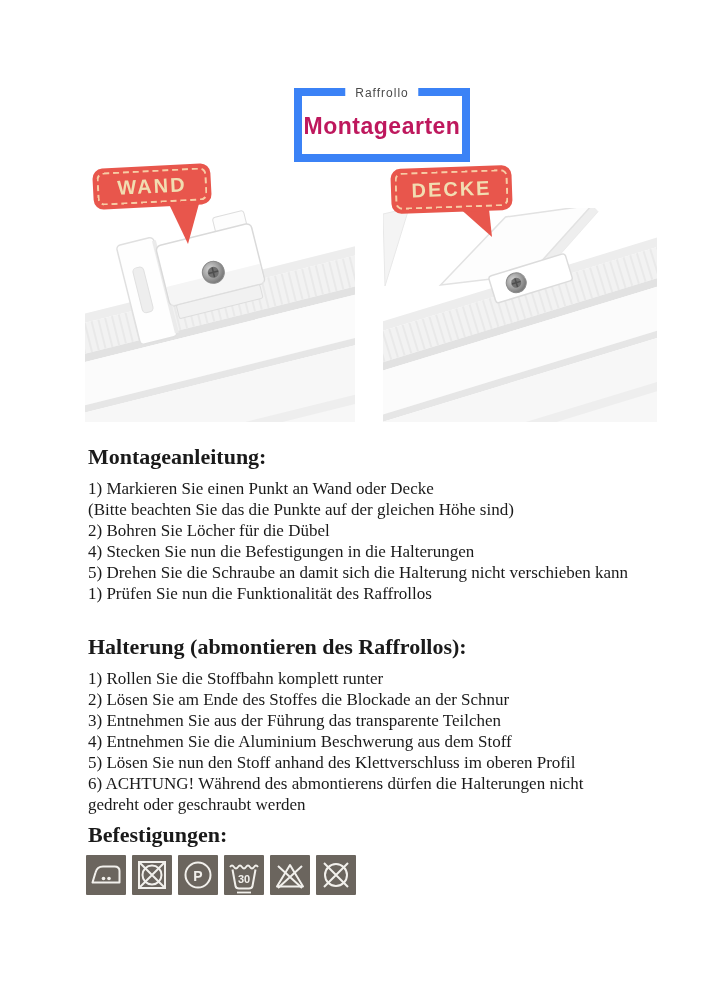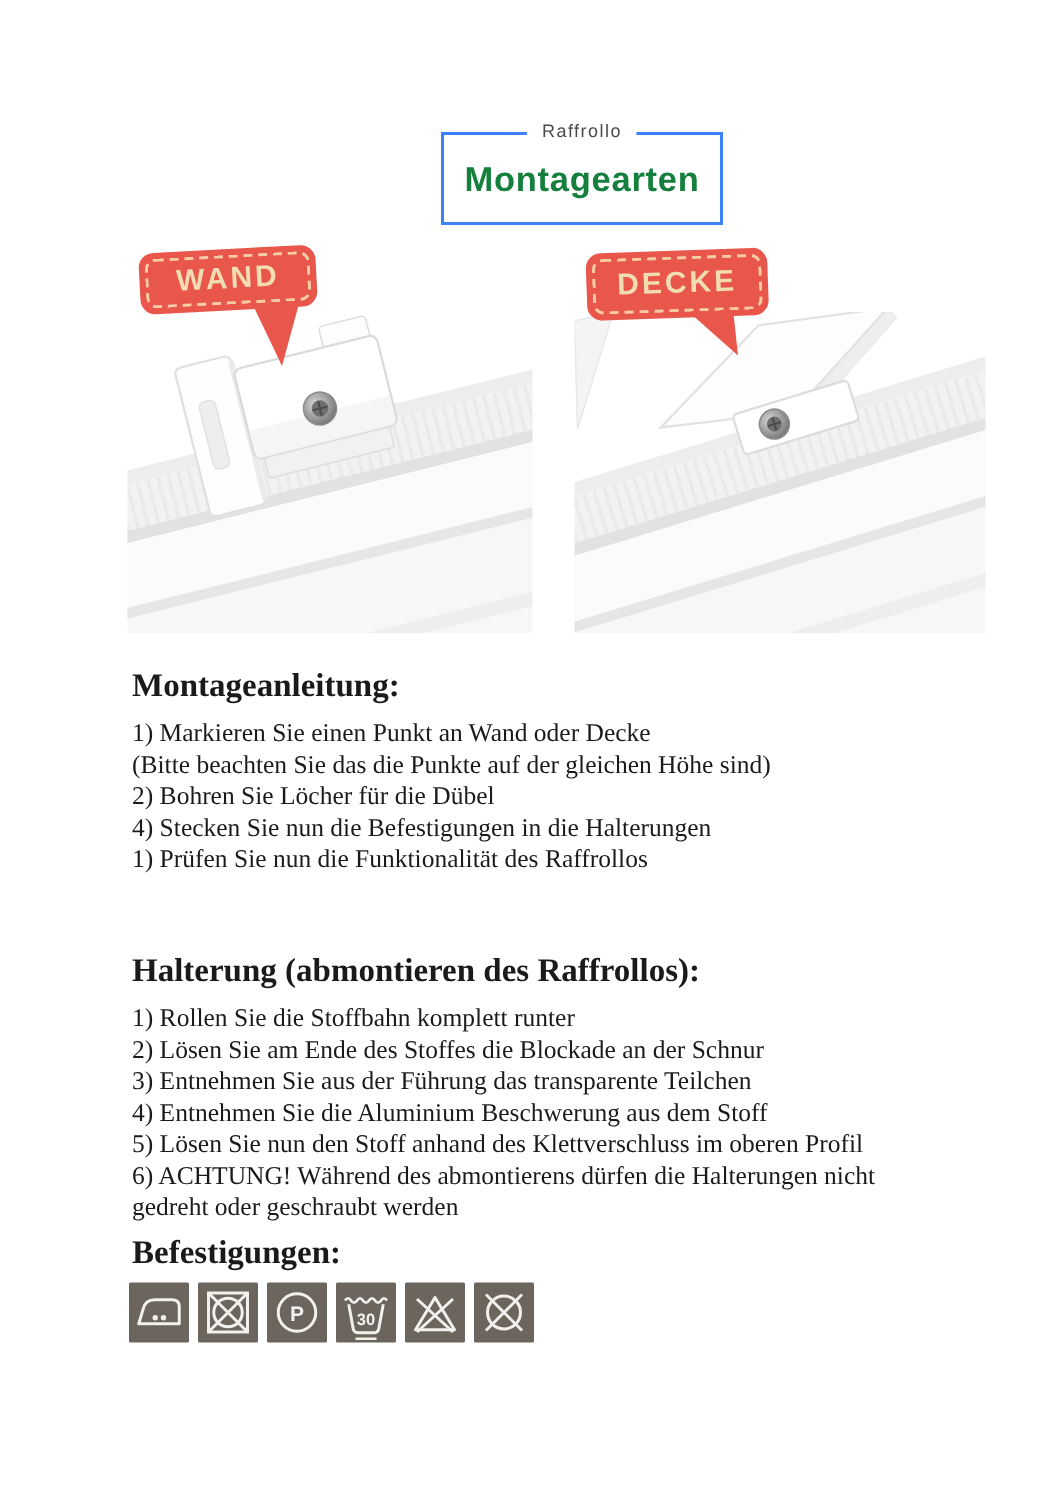--- a/index.html
+++ b/index.html
@@ -1,27 +1,27 @@
 <!DOCTYPE html>
 <html><head>
 <meta charset="utf-8">
 <style>
   html,body{margin:0;padding:0;background:#ffffff;}
   .page{position:relative;width:707px;height:1000px;background:#ffffff;overflow:hidden;
         font-family:"Liberation Serif",serif;color:#1a1a1a;}
 
   
   .logo-box{position:absolute;left:294px;top:88px;width:160px;height:58px;
-            border:2px solid #3b82f6;background:#ffffff;padding-left:24px;}
+            border:8px solid #3b82f6;background:#ffffff;}
   .logo-brand{position:absolute;top:-10px;left:50%;transform:translateX(-50%);
               background:#ffffff;padding:0 10px;font-family:"Liberation Sans",sans-serif;
               font-size:12px;letter-spacing:1px;color:#4a4a4a;white-space:nowrap;}
   .logo-title{position:absolute;left:0;right:0;top:50%;transform:translateY(-46%);
               text-align:center;font-family:"Liberation Sans",sans-serif;
-              font-size:23px;font-weight:bold;letter-spacing:.5px;color:#15803d;white-space:nowrap;}
+              font-size:23px;font-weight:bold;letter-spacing:.5px;color:#be185d;white-space:nowrap;}
 
   
   .photo{position:absolute;}
   .photo svg{display:block;}
 
   
   .ribbon{position:absolute;border-radius:10px;display:flex;align-items:center;justify-content:center;}
   .ribbon .dash{position:absolute;inset:4px;border:2px dashed rgba(250,225,180,.85);border-radius:7px;}
   .ribbon .lbl{position:relative;font-family:"Liberation Sans",sans-serif;font-weight:bold;
                font-size:20px;letter-spacing:2px;}
@@ -137,20 +137,21 @@
     <span class="dash"></span>
     <span class="lbl" style="color:#f1ddb1;">DECKE</span>
   </div>
 
   <div class="sec-heading" style="top:444px;">Montageanleitung:</div>
   <div class="lines" style="top:478px;">
     <div>1) Markieren Sie einen Punkt an Wand oder Decke</div>
     <div>(Bitte beachten Sie das die Punkte auf der gleichen Höhe sind)</div>
     <div>2) Bohren Sie Löcher für die Dübel</div>
     <div>4) Stecken Sie nun die Befestigungen in die Halterungen</div>
+    <div>5) Drehen Sie die Schraube an damit sich die Halterung nicht verschieben kann</div>
     <div>1) Prüfen Sie nun die Funktionalität des Raffrollos</div>
   </div>
 
   <div class="sec-heading" style="top:634px;">Halterung (abmontieren des Raffrollos):</div>
   <div class="lines" style="top:668px;">
     <div>1) Rollen Sie die Stoffbahn komplett runter</div>
     <div>2) Lösen Sie am Ende des Stoffes die Blockade an der Schnur</div>
     <div>3) Entnehmen Sie aus der Führung das transparente Teilchen</div>
     <div>4) Entnehmen Sie die Aluminium Beschwerung aus dem Stoff</div>
     <div>5) Lösen Sie nun den Stoff anhand des Klettverschluss im oberen Profil</div>

